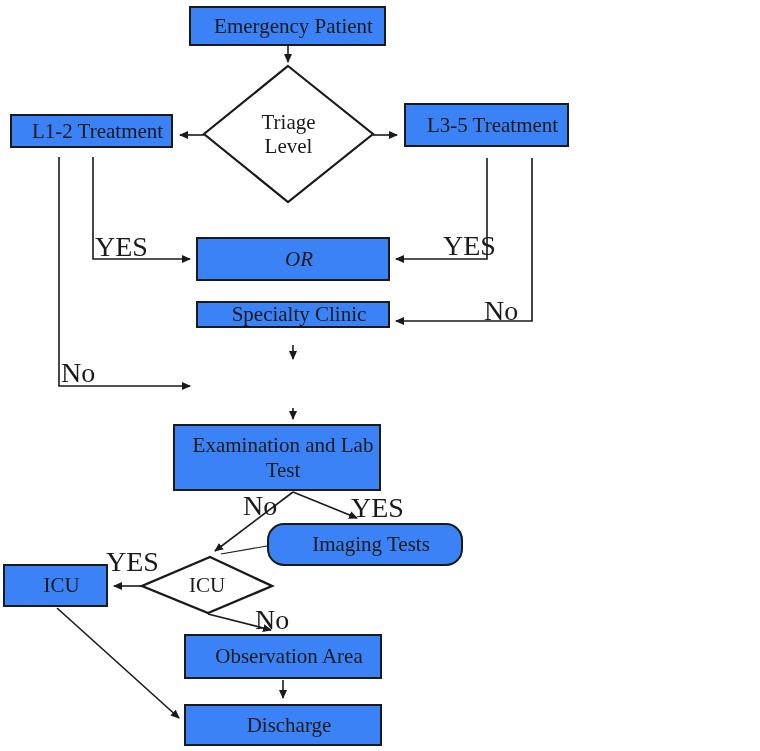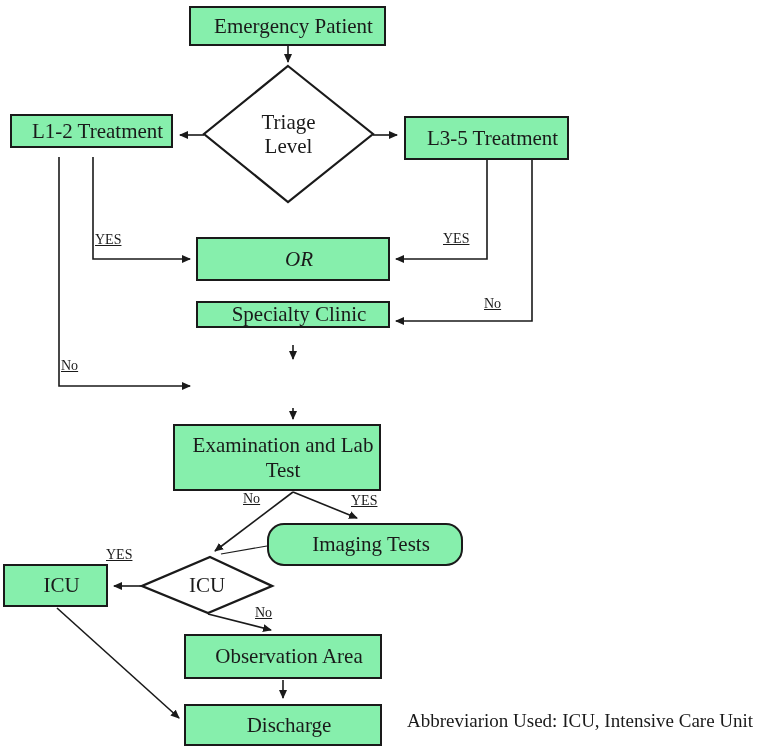--- a/index.html
+++ b/index.html
@@ -20,21 +20,21 @@
     position: absolute;
     left: 0;
     top: 0;
     width: 760px;
     height: 751px;
   }
   .node {
     position: absolute;
     box-sizing: border-box;
     border: 2px solid #1a1a1a;
-    background: #86efac;
+    background: #3b82f6;
     display: flex;
     align-items: center;
     justify-content: center;
     text-align: center;
     padding-left: 12px;
   }
   .node-label {
     font-size: 21px;
     line-height: 1.15;
     white-space: pre-line;
@@ -43,37 +43,36 @@
   .diamond-label {
     position: absolute;
     display: flex;
     align-items: center;
     justify-content: center;
     text-align: center;
     background: transparent;
   }
   .edge-label {
     position: absolute;
-    font-size: 14px;
+    font-size: 28px;
     line-height: 1;
     color: #1a1a1a;
     white-space: nowrap;
-    text-decoration: underline;
   }
   .footer-note {
     position: absolute;
     font-size: 19px;
     color: #1a1a1a;
     white-space: nowrap;
   }
 
   
   .n-emergency   { left: 189px; top: 6px;   width: 197px; height: 40px; }
   .n-l12         { left: 10px;  top: 114px; width: 163px; height: 34px; }
-  .n-l35         { left: 404px; top: 116px; width: 165px; height: 44px; }
+  .n-l35         { left: 404px; top: 103px; width: 165px; height: 44px; }
   .n-or          { left: 196px; top: 237px; width: 194px; height: 44px; font-style: italic; }
   .n-specialty   { left: 196px; top: 301px; width: 194px; height: 27px; }
   .n-diagnosis   { left: 196px; top: 365px; width: 194px; height: 42px; }
   .n-exam        { left: 173px; top: 424px; width: 208px; height: 67px; }
   .n-imaging     { left: 267px; top: 523px; width: 196px; height: 43px; border-radius: 17px; }
   .n-icubox      { left: 3px;   top: 564px; width: 105px; height: 43px; }
   .n-observation { left: 184px; top: 634px; width: 198px; height: 45px; justify-content: center; }
   .n-discharge   { left: 184px; top: 704px; width: 198px; height: 42px; }
 
   .d-triage-label { left: 204px; top: 66px;  width: 169px; height: 136px; }
@@ -167,15 +166,14 @@
 
   <div class="edge-label el-l12-yes">YES</div>
   <div class="edge-label el-l12-no">No</div>
   <div class="edge-label el-l35-yes">YES</div>
   <div class="edge-label el-l35-no">No</div>
   <div class="edge-label el-exam-no">No</div>
   <div class="edge-label el-exam-yes">YES</div>
   <div class="edge-label el-icu-yes">YES</div>
   <div class="edge-label el-icu-no">No</div>
 
-  <div class="footer-note">Abbreviarion Used: ICU, Intensive Care Unit</div>
 
 </div>
 
 </body></html>

